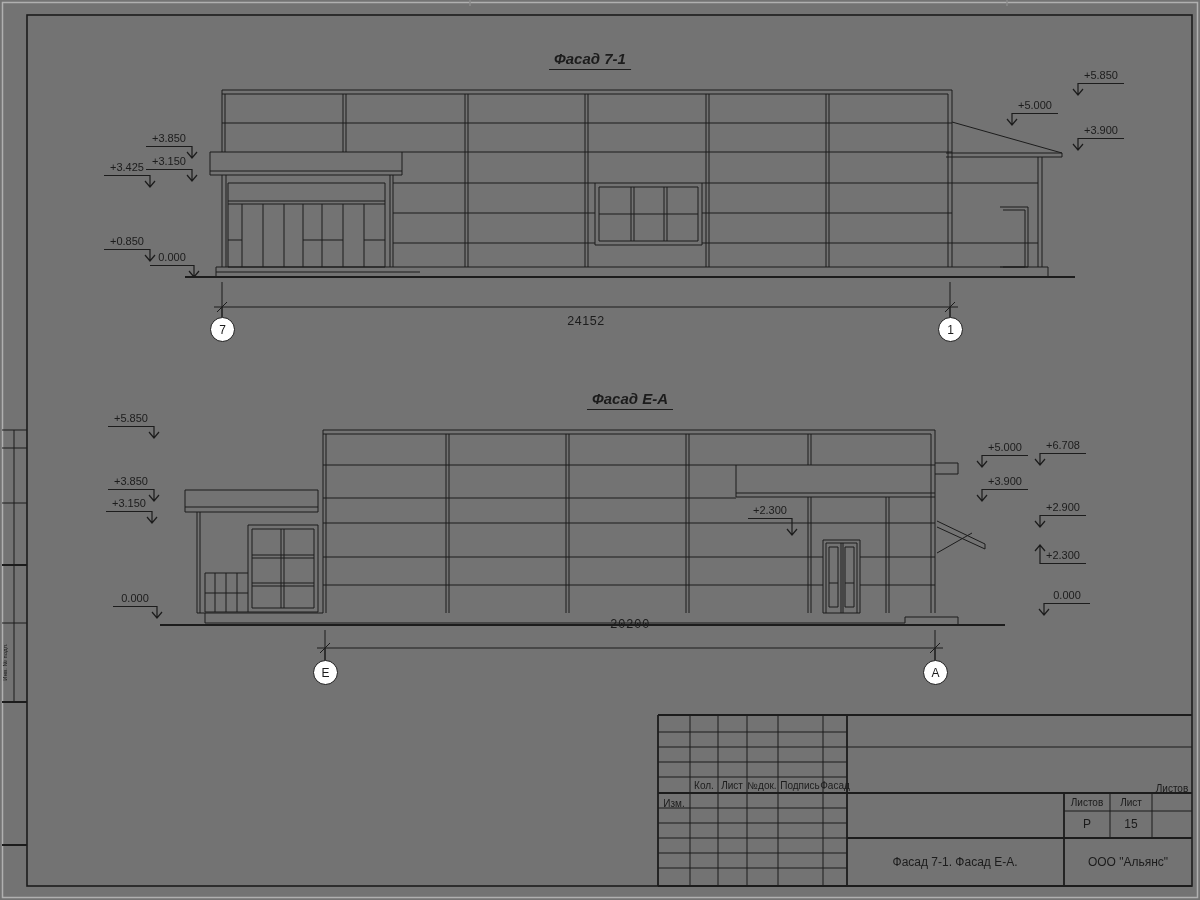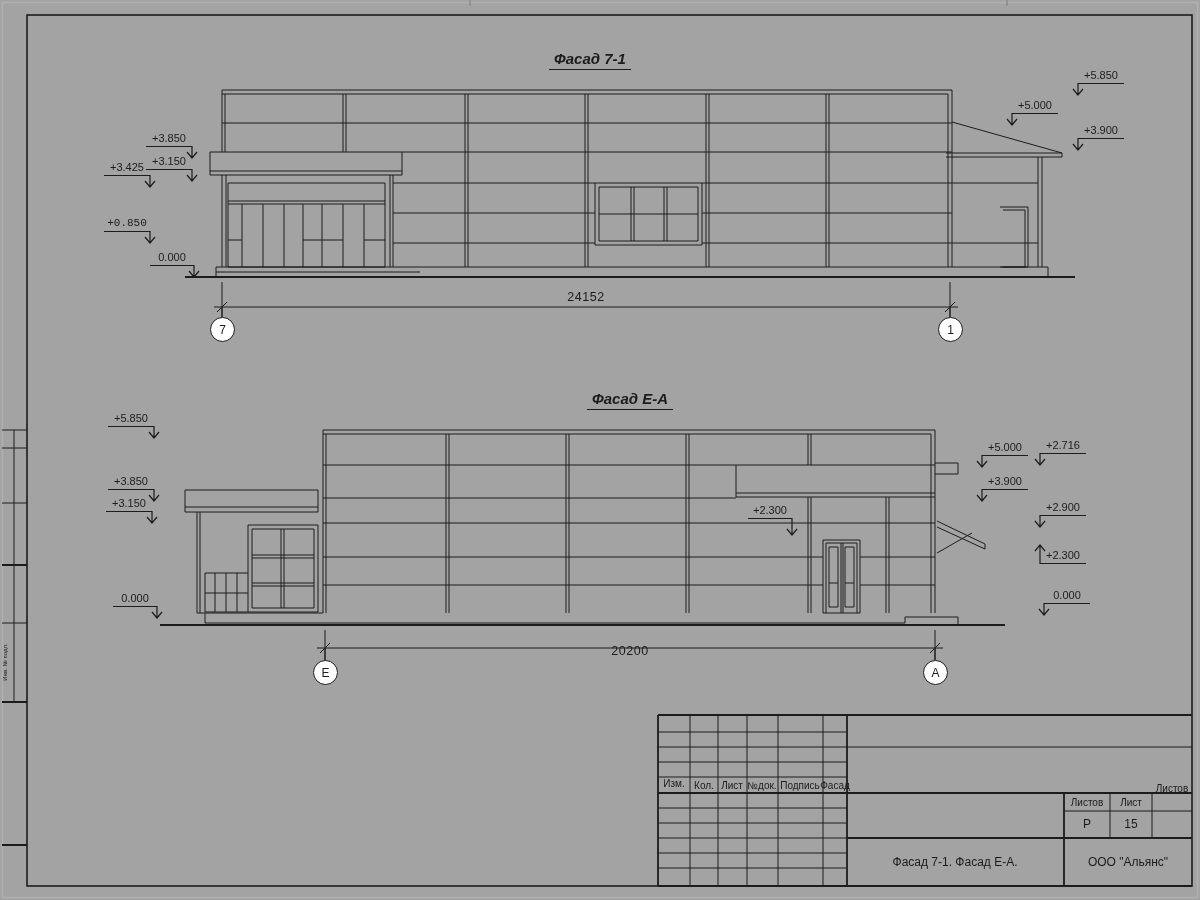--- a/index.html
+++ b/index.html
@@ -1,23 +1,23 @@
 <!DOCTYPE html>
 <html><head>
 <meta charset="utf-8">
 <style>
   html,body{margin:0;padding:0;background:#fff;}
-  .sheet{position:relative;width:1200px;height:900px;background:#a3a3a3;overflow:hidden;
+  .sheet{position:relative;width:1200px;height:900px;background:#737373;overflow:hidden;
          font-family:"Liberation Sans",sans-serif;color:#1c1c1c;}
   .abs{position:absolute;left:0;top:0;}
   .txt{position:absolute;white-space:nowrap;color:#1c1c1c;}
   .center{transform:translateX(-50%);}
   .facade-title{font:italic 600 15px "Liberation Sans",sans-serif;
                 border-bottom:1.4px solid #1c1c1c;padding:0 5px 2px;}
-  .dim-label{font:12.5px "Liberation Sans",sans-serif;letter-spacing:0.5px;}
+  .dim-label{font:12.5px "Liberation Sans",sans-serif;letter-spacing:0.5px;margin-top:24px;}
   .bubble{position:absolute;width:23px;height:23px;border:1.3px solid #1c1c1c;border-radius:50%;
           background:#fff;display:flex;align-items:center;justify-content:center;
           font:12px "Liberation Sans",sans-serif;}
   .mark{position:absolute;height:15px;line-height:13px;font:11px "Liberation Sans",sans-serif;
         color:#1c1c1c;text-align:center;border-bottom:1.2px solid #1c1c1c;box-sizing:border-box;}
   .tb-text{position:absolute;transform:translate(-50%,-50%);white-space:nowrap;}
   .f10{font-size:10px;} .f12{font-size:12px;}
   .side-label{position:absolute;left:-33px;top:657px;width:80px;height:10px;
               transform:rotate(-90deg);font-size:6px;text-align:center;color:#1c1c1c;}
 </style>
@@ -123,36 +123,36 @@
                M658 732 H847 M658 747 H847 M658 762 H847 M658 777 H847
                M658 808 H847 M658 823 H847 M658 838 H847 M658 853 H847 M658 868 H847
                M847 747 H1192 M1064 811 H1192 M1110 793 V838 M1152 793 V838"></path>
     </g>
   </svg>
 
   <div class="txt facade-title center" style="left:590px;top:50px;">Фасад 7-1</div>
   <div class="txt facade-title center" style="left:630px;top:390px;">Фасад Е-А</div>
 
   <div class="txt dim-label center" style="left:586px;top:290px;">24152</div>
-  <div class="txt dim-label center" style="left:630px;top:644px;">20200</div>
+  <div class="txt dim-label center" style="left:630px;top:594px;font-family:Liberation Mono, monospace;">20200</div>
 
   <div class="bubble" style="left:210px;top:317px;">
     <span>7</span>
     </div>
   <div class="bubble" style="left:938px;top:317px;">
     <span>1</span>
     </div>
   <div class="bubble" style="left:313px;top:660px;">
     <span>Е</span>
     </div>
   <div class="bubble" style="left:923px;top:660px;">
     <span>А</span>
     </div>
 
-  <div class="txt tb-text f10" style="left:674px;top:783px;">Изм.</div>
+  <div class="txt tb-text f10" style="left:674px;top:803px;">Изм.</div>
   <div class="txt tb-text f10" style="left:704px;top:785px;">Кол.</div>
   <div class="txt tb-text f10" style="left:732px;top:785px;">Лист</div>
   <div class="txt tb-text f10" style="left:762px;top:785px;">№док.</div>
   <div class="txt tb-text f10" style="left:800px;top:785px;">Подпись</div>
   <div class="txt tb-text f10" style="left:835px;top:785px;">Фасад</div>
 
   <div class="txt tb-text f10" style="left:1087px;top:802px;">Листов</div>
   <div class="txt tb-text f10" style="left:1131px;top:802px;">Лист</div>
   <div class="txt tb-text f10" style="left:1172px;top:788px;text-decoration:underline;">Листов</div>
   <div class="txt tb-text f12" style="left:1087px;top:824px;">Р</div>
@@ -165,21 +165,21 @@
 
 <div class="mark" style="left: 146px; top: 132px; width: 46px;"><span>+3.850</span><svg width="12" height="13" style="position: absolute; top: 100%; right: -6px;">
         <path fill="none" stroke="#1c1c1c" stroke-width="1.2" d="M6 0 L6 12 M1 6 L6 12 L11 6"></path>
       </svg></div>
     <div class="mark" style="left: 146px; top: 155px; width: 46px;"><span>+3.150</span><svg width="12" height="13" style="position: absolute; top: 100%; right: -6px;">
         <path fill="none" stroke="#1c1c1c" stroke-width="1.2" d="M6 0 L6 12 M1 6 L6 12 L11 6"></path>
       </svg></div>
     <div class="mark" style="left: 104px; top: 161px; width: 46px;"><span>+3.425</span><svg width="12" height="13" style="position: absolute; top: 100%; right: -6px;">
         <path fill="none" stroke="#1c1c1c" stroke-width="1.2" d="M6 0 L6 12 M1 6 L6 12 L11 6"></path>
       </svg></div>
-    <div class="mark" style="left: 104px; top: 217px; width: 46px; font-family: Liberation Mono, monospace;"><span>+0.850</span><svg width="12" height="13" style="position: absolute; top: 100%; right: -6px;">
+    <div class="mark" style="left: 104px; top: 235px; width: 46px;"><span>+0.850</span><svg width="12" height="13" style="position: absolute; top: 100%; right: -6px;">
         <path fill="none" stroke="#1c1c1c" stroke-width="1.2" d="M6 0 L6 12 M1 6 L6 12 L11 6"></path>
       </svg></div>
     <div class="mark" style="left: 150px; top: 251px; width: 44px;"><span>0.000</span><svg width="12" height="13" style="position: absolute; top: 100%; right: -6px;">
         <path fill="none" stroke="#1c1c1c" stroke-width="1.2" d="M6 0 L6 12 M1 6 L6 12 L11 6"></path>
       </svg></div>
     <div class="mark" style="left: 1078px; top: 69px; width: 46px;"><span>+5.850</span><svg width="12" height="13" style="position: absolute; top: 100%; left: -6px;">
         <path fill="none" stroke="#1c1c1c" stroke-width="1.2" d="M6 0 L6 12 M1 6 L6 12 L11 6"></path>
       </svg></div>
     <div class="mark" style="left: 1012px; top: 99px; width: 46px;"><span>+5.000</span><svg width="12" height="13" style="position: absolute; top: 100%; left: -6px;">
         <path fill="none" stroke="#1c1c1c" stroke-width="1.2" d="M6 0 L6 12 M1 6 L6 12 L11 6"></path>
@@ -201,21 +201,21 @@
       </svg></div>
     <div class="mark" style="left: 748px; top: 504px; width: 44px;"><span>+2.300</span><svg width="12" height="18" style="position: absolute; top: 100%; right: -6px;">
         <path fill="none" stroke="#1c1c1c" stroke-width="1.2" d="M6 0 L6 17 M1 11 L6 17 L11 11"></path>
       </svg></div>
     <div class="mark" style="left: 982px; top: 441px; width: 46px;"><span>+5.000</span><svg width="12" height="13" style="position: absolute; top: 100%; left: -6px;">
         <path fill="none" stroke="#1c1c1c" stroke-width="1.2" d="M6 0 L6 12 M1 6 L6 12 L11 6"></path>
       </svg></div>
     <div class="mark" style="left: 982px; top: 475px; width: 46px;"><span>+3.900</span><svg width="12" height="13" style="position: absolute; top: 100%; left: -6px;">
         <path fill="none" stroke="#1c1c1c" stroke-width="1.2" d="M6 0 L6 12 M1 6 L6 12 L11 6"></path>
       </svg></div>
-    <div class="mark" style="left: 1040px; top: 439px; width: 46px;"><span>+2.716</span><svg width="12" height="13" style="position: absolute; top: 100%; left: -6px;">
+    <div class="mark" style="left: 1040px; top: 439px; width: 46px;"><span>+6.708</span><svg width="12" height="13" style="position: absolute; top: 100%; left: -6px;">
         <path fill="none" stroke="#1c1c1c" stroke-width="1.2" d="M6 0 L6 12 M1 6 L6 12 L11 6"></path>
       </svg></div>
     <div class="mark" style="left: 1040px; top: 501px; width: 46px;"><span>+2.900</span><svg width="12" height="13" style="position: absolute; top: 100%; left: -6px;">
         <path fill="none" stroke="#1c1c1c" stroke-width="1.2" d="M6 0 L6 12 M1 6 L6 12 L11 6"></path>
       </svg></div>
     <div class="mark" style="left: 1040px; top: 549px; width: 46px;"><span>+2.300</span><svg width="12" height="20" style="position: absolute; bottom: -1px; left: -6px;">
         <path fill="none" stroke="#1c1c1c" stroke-width="1.2" d="M6 20 L6 1 M1 7 L6 1 L11 7"></path>
       </svg></div>
     <div class="mark" style="left: 1044px; top: 589px; width: 46px;"><span>0.000</span><svg width="12" height="13" style="position: absolute; top: 100%; left: -6px;">
         <path fill="none" stroke="#1c1c1c" stroke-width="1.2" d="M6 0 L6 12 M1 6 L6 12 L11 6"></path>

